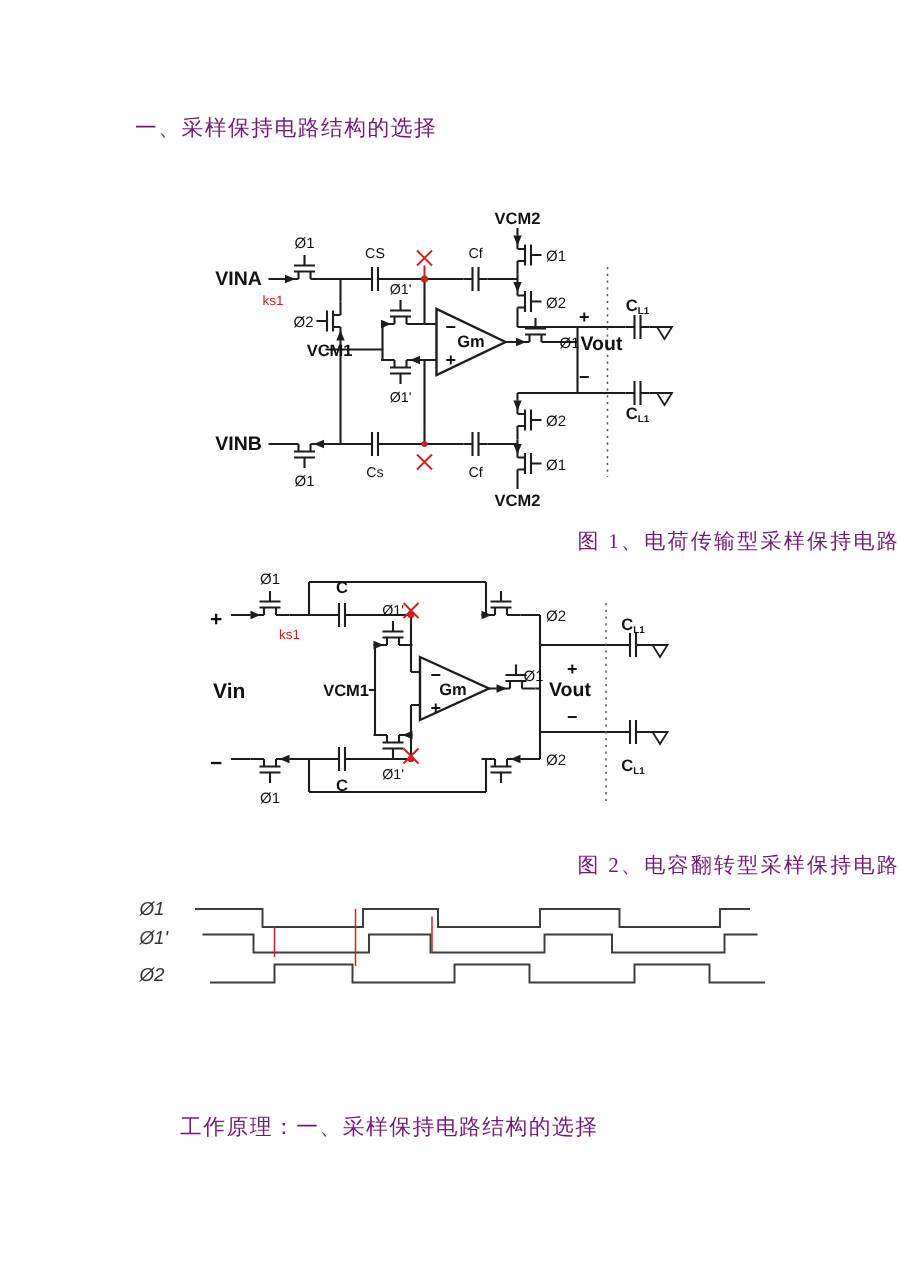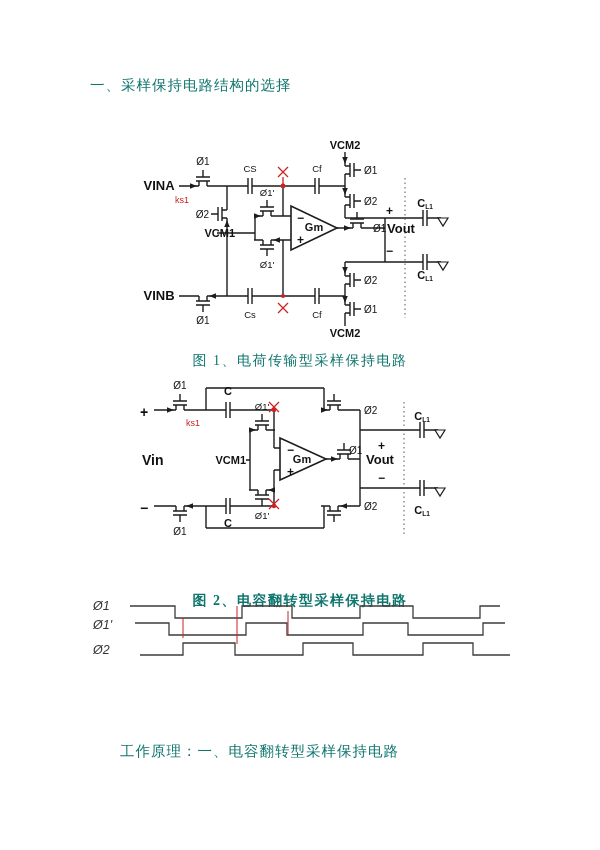--- a/index.html
+++ b/index.html
@@ -1,19 +1,19 @@
 <!DOCTYPE html>
 <html><head>
 <meta charset="utf-8">
 <style>
   html,body{margin:0;padding:0;background:#ffffff;}
   .page{position:relative;width:600px;height:850px;background:#ffffff;overflow:hidden;
-        font-family:"Liberation Serif","DejaVu Serif",serif;color:#0f766e;}
+        font-family:"Liberation Serif","DejaVu Serif",serif;color:#701a75;}
   .txt{position:absolute;font-size:14.5px;letter-spacing:1px;white-space:nowrap;}
-  .caption{position:absolute;left:0;right:0;text-align:center;font-size:14px;letter-spacing:1.5px;}
+  .caption{position:absolute;left:0;right:0;text-align:right;font-size:14px;letter-spacing:1.5px;}
   svg{position:absolute;overflow:visible;}
   svg text{font-family:"Liberation Sans","DejaVu Sans",sans-serif;fill:#111;}
   .wire{stroke:#1d1d1d;stroke-width:1.4;fill:none;}
   .redmark{stroke:#cc2222;stroke-width:1.3;fill:none;}
   .reddot{fill:#cc2222;stroke:none;}
   .redtxt{fill:#cc2222;font-size:9px;}
   .dotted{stroke:#555;stroke-width:1;fill:none;stroke-dasharray:1.5,3;}
   .lbl{font-size:10px;}
   .lbl-s{font-size:9.5px;}
   .lbl-b{font-weight:bold;font-size:11px;}
@@ -187,31 +187,31 @@
     <text x="236" y="42" class="lbl">Ø2</text>
     <text x="236" y="138" class="lbl">Ø2</text>
     <text x="221" y="82" class="lbl">Ø1</text>
     <text x="238" y="92" class="lbl-big">Vout</text>
     <text x="250" y="78" class="sign">+</text>
     <text x="250" y="110" class="sign">−</text>
     <text x="294" y="48" text-anchor="middle" class="lbl-b"><tspan>C</tspan><tspan font-size="6.5" dy="2">L1</tspan></text>
     <text x="294" y="142" text-anchor="middle" class="lbl-b"><tspan>C</tspan><tspan font-size="6.5" dy="2">L1</tspan></text>
   </svg>
 
-  <div class="caption" style="top:592px;font-weight:bold;">图 2、电容翻转型采样保持电路</div>
+  <div class="caption" style="top:568px;">图 2、电容翻转型采样保持电路</div>
 
   <svg id="clock-svg" style="left:80px;top:588px;" width="515" height="90" viewBox="0 0 515 90">
     <text x="13" y="22" class="wavelbl">Ø1</text>
     <text x="13" y="41" class="wavelbl">Ø1'</text>
     <text x="13" y="66" class="wavelbl">Ø2</text>
     <g id="wave-area">
         <polyline points="50,18 95,18 95,30 162,30 162,18 212,18 212,30 280,30 280,18 333,18 333,30 400,30 400,18 420,18" fill="none" stroke="#3c3c3c" stroke-width="1.3"></polyline>
         <polyline points="55,35 89,35 89,47 166,47 166,35 207,35 207,47 283,47 283,35 328,35 328,47 403,47 403,35 425,35" fill="none" stroke="#3c3c3c" stroke-width="1.3"></polyline>
         <polyline points="60,67 103,67 103,55 155,55 155,67 223,67 223,55 273,55 273,67 343,67 343,55 393,55 393,67 430,67" fill="none" stroke="#3c3c3c" stroke-width="1.3"></polyline>
         <line x1="103" x2="103" y1="30" y2="50" stroke="#cc2222" stroke-width="1"></line>
         <line x1="157" x2="157" y1="18" y2="56" stroke="#cc2222" stroke-width="1"></line>
         <line x1="208" x2="208" y1="23" y2="47" stroke="#cc2222" stroke-width="1"></line>
       </g>
   </svg>
 
 
-  <div class="txt" style="left:120px;top:742px;">工作原理：一、电容翻转型采样保持电路</div>
+  <div class="txt" style="left:120px;top:742px;">工作原理：一、采样保持电路结构的选择</div>
 </div>
 
 </body></html>

